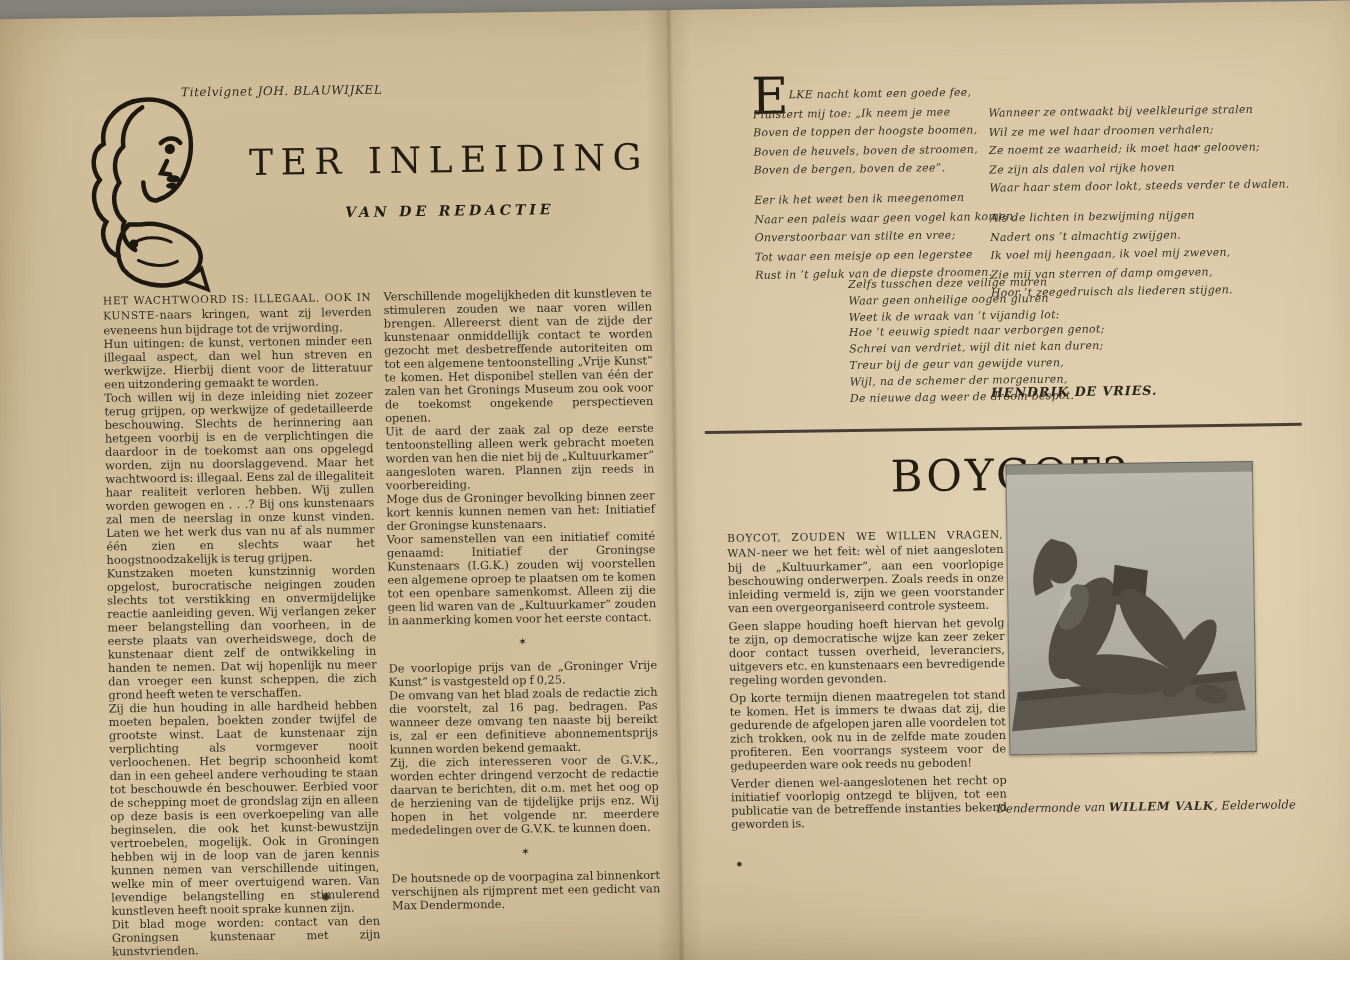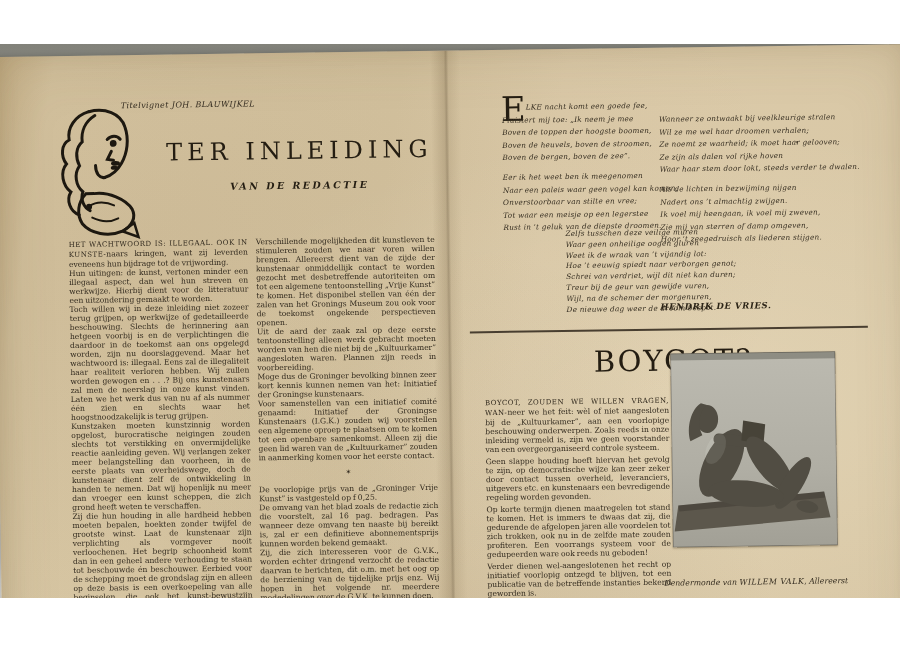--- a/index.html
+++ b/index.html
@@ -1,20 +1,19 @@
 <!DOCTYPE html>
 <html style="--ink: #332b1f; --paper: #d6c5a2; --scan-bg: #8d8d85; --photo-bg: #b3b1a7; --photo-figure: #514d43;"><head>
 <meta charset="utf-8">
 <style>
   html,body{margin:0;padding:0;}
   #stage{
-    position:relative; width:900px; height:554px; overflow:hidden;
+    position:relative; width:900px; height:640px; overflow:hidden;
     background:linear-gradient(180deg,#82827a 0%,#8d8d85 18%,#9c9b94 55%,#c9c8c2 88%,#edecE8 97%,#f2f1ed 100%);
     font-family:"DejaVu Serif", serif;
-    margin-top:44px;
   }
   
   #paper{
     position:absolute; left:-6px; top:13px; width:916px; height:640px;
     transform:rotate(-0.8deg); transform-origin:0 0;
     background:
       radial-gradient(ellipse at 18% 28%, rgba(120,90,50,0.10), transparent 60%),
       radial-gradient(ellipse at 76% 55%, rgba(255,248,225,0.20), transparent 55%),
       radial-gradient(ellipse at 50% 102%, rgba(110,85,45,0.14), transparent 50%),
       linear-gradient(100deg,#c9b48c 0%, #d7c6a3 6%, #d5c4a1 40%, #dccbaa 56%, #d8c7a5 100%);
@@ -50,21 +49,21 @@
   #poem-final .poem-line{line-height:10.8px;}
   #poem-author{position:absolute; left:574px; top:254px; width:200px; text-align:right; font-style:italic; font-weight:bold; font-size:8.5px; letter-spacing:0.6px; color:#2c2417;}
   #rule{position:absolute; left:472px; top:281px; width:398px; height:2px; background:#483e30;}
   
   #article-title{position:absolute; left:486px; top:296px; width:378px; text-align:center; font-size:29px; letter-spacing:2px; color:#241d12;}
   #article-body{left:486px; top:348px; width:184px;}
   #article-body .body-p{margin-bottom:3px;}
   
   #photo{position:absolute; left:672px; top:306px; width:165px; height:194px; box-shadow:0 1px 2px rgba(60,45,20,0.35);}
   #caption{position:absolute; left:663px; top:531px; font-size:7.8px; font-style:italic; color:#352d20; white-space:nowrap;}
-  #caption .cap-name{font-weight:normal; letter-spacing:0.5px;}
+  #caption .cap-name{font-weight:bold; letter-spacing:0.5px;}
 </style>
 </head>
 <body>
 
 <div id="stage">
   <div id="paper" style="--ink: #332b1f; color: rgb(51, 43, 31);">
 
     <div id="credit">Titelvignet JOH. BLAUWIJKEL</div>
 
     <svg id="vignette" viewBox="0 0 94 138" xmlns="http://www.w3.org/2000/svg">
@@ -193,20 +192,20 @@
         <ellipse cx="98" cy="112" rx="13" ry="34" transform="rotate(-38 98 112)"></ellipse>
         <ellipse cx="121" cy="131" rx="10" ry="30" transform="rotate(33 121 131)"></ellipse>
         <ellipse cx="135" cy="155" rx="11" ry="6" transform="rotate(12 135 155)"></ellipse>
         <ellipse cx="74" cy="141" rx="38" ry="13" transform="rotate(6 74 141)"></ellipse>
       </g>
       <ellipse cx="44" cy="96" rx="9" ry="16" transform="rotate(25 44 96)" fill="rgba(255,255,245,0.10)"></ellipse>
       <rect width="165" height="194" fill="none" stroke="rgba(50,45,35,0.45)" stroke-width="1.5"></rect>
     </svg>
 
     <div id="caption">
-      <span class="cap-prefix">Dendermonde van </span><span class="cap-name">WILLEM VALK</span><span class="cap-suffix">, Allereerst</span>
+      <span class="cap-prefix">Dendermonde van </span><span class="cap-name">WILLEM VALK</span><span class="cap-suffix">, Eelderwolde</span>
     </div>
 
     <div class="speck" style="left:212px; top:585px; width:6px; height:6px;"></div>
     <div class="speck" style="left:489px; top:568px; width:4px; height:4px;"></div>
     <div class="speck" style="left:800px; top:95px; width:3px; height:3px; opacity:0.6;"></div>
   </div>
 </div>
 
 </body></html>

